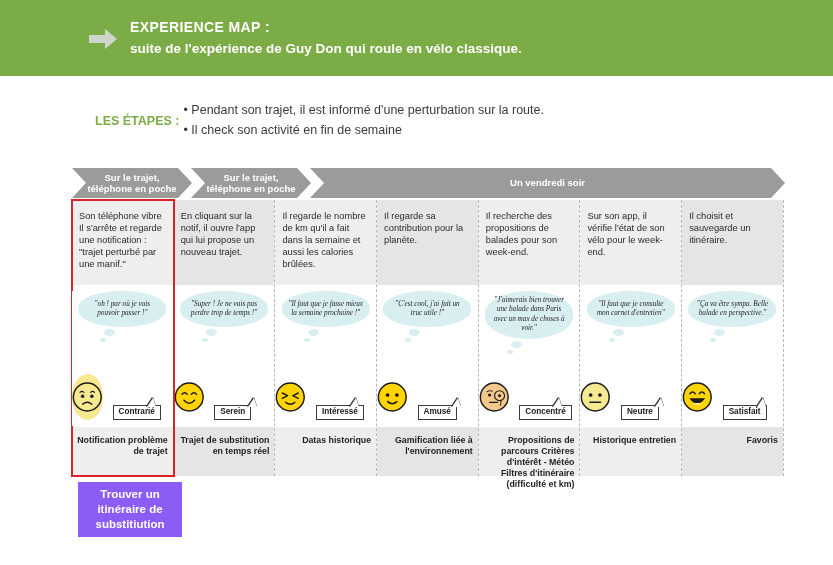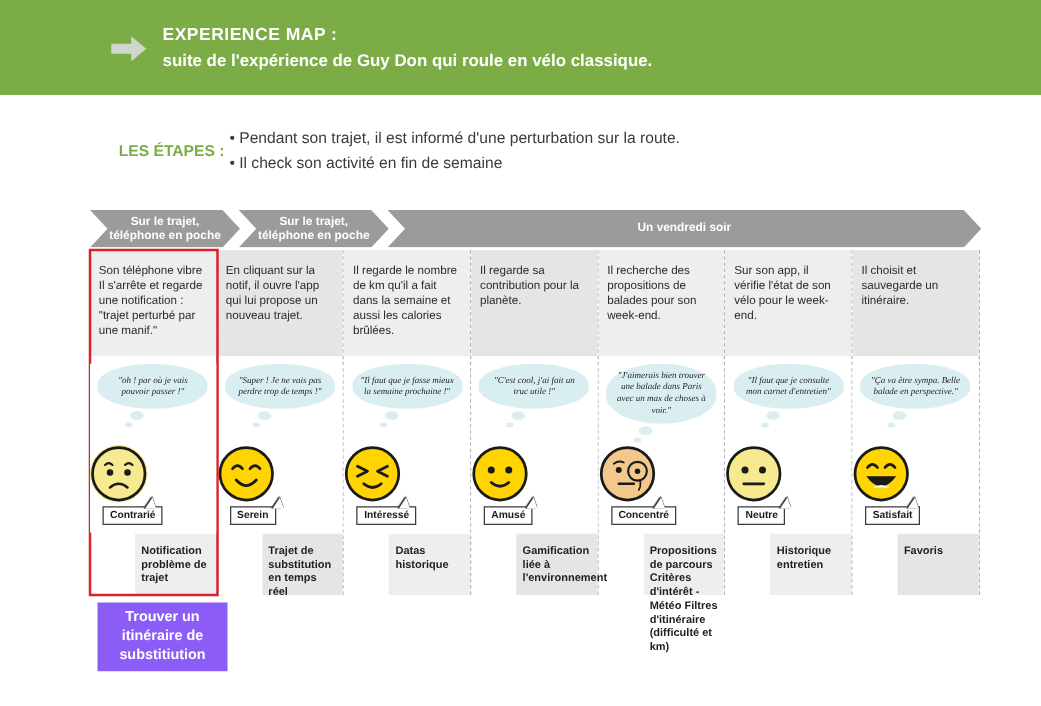--- a/index.html
+++ b/index.html
@@ -150,22 +150,22 @@
     left: 22px; bottom: -15px;
     width: 6px; height: 4px;
     background: #d9eef0;
     border-radius: 50%;
   }
 
   .face-wrap {
     position: absolute;
     left: 0; right: 0; bottom: 6px;
     display: flex;
-    flex-direction: column;
-    align-items: flex-start;
+    flex-direction: row;
+    align-items: flex-end;
   }
   .face {
     width: 46px; height: 46px;
     border-radius: 50%;
     border: 2.2px solid #1a1a1a;
     position: relative;
   }
   .face.pale   { background: #f6e98f; }
 
   .emo-label-row {
@@ -195,23 +195,22 @@
     filter: drop-shadow(0.8px -0.4px 0 #3a3a3a) drop-shadow(-1px 0 0 #3a3a3a);
   }
 
   .feat {
     height: 50px;
     padding: 8px 5px;
     font-size: 8.8px;
     font-weight: bold;
     line-height: 11px;
     color: #1f1f1f;
-    text-align: left;
+    text-align: right;
     border-top: 1px solid #ffffff;
-    margin-left: 36px;
   }
 
   
   .col.highlight {
     outline: 2px solid #d8232a;
     outline-offset: -1px;
     z-index: 5;
   }
 
   

